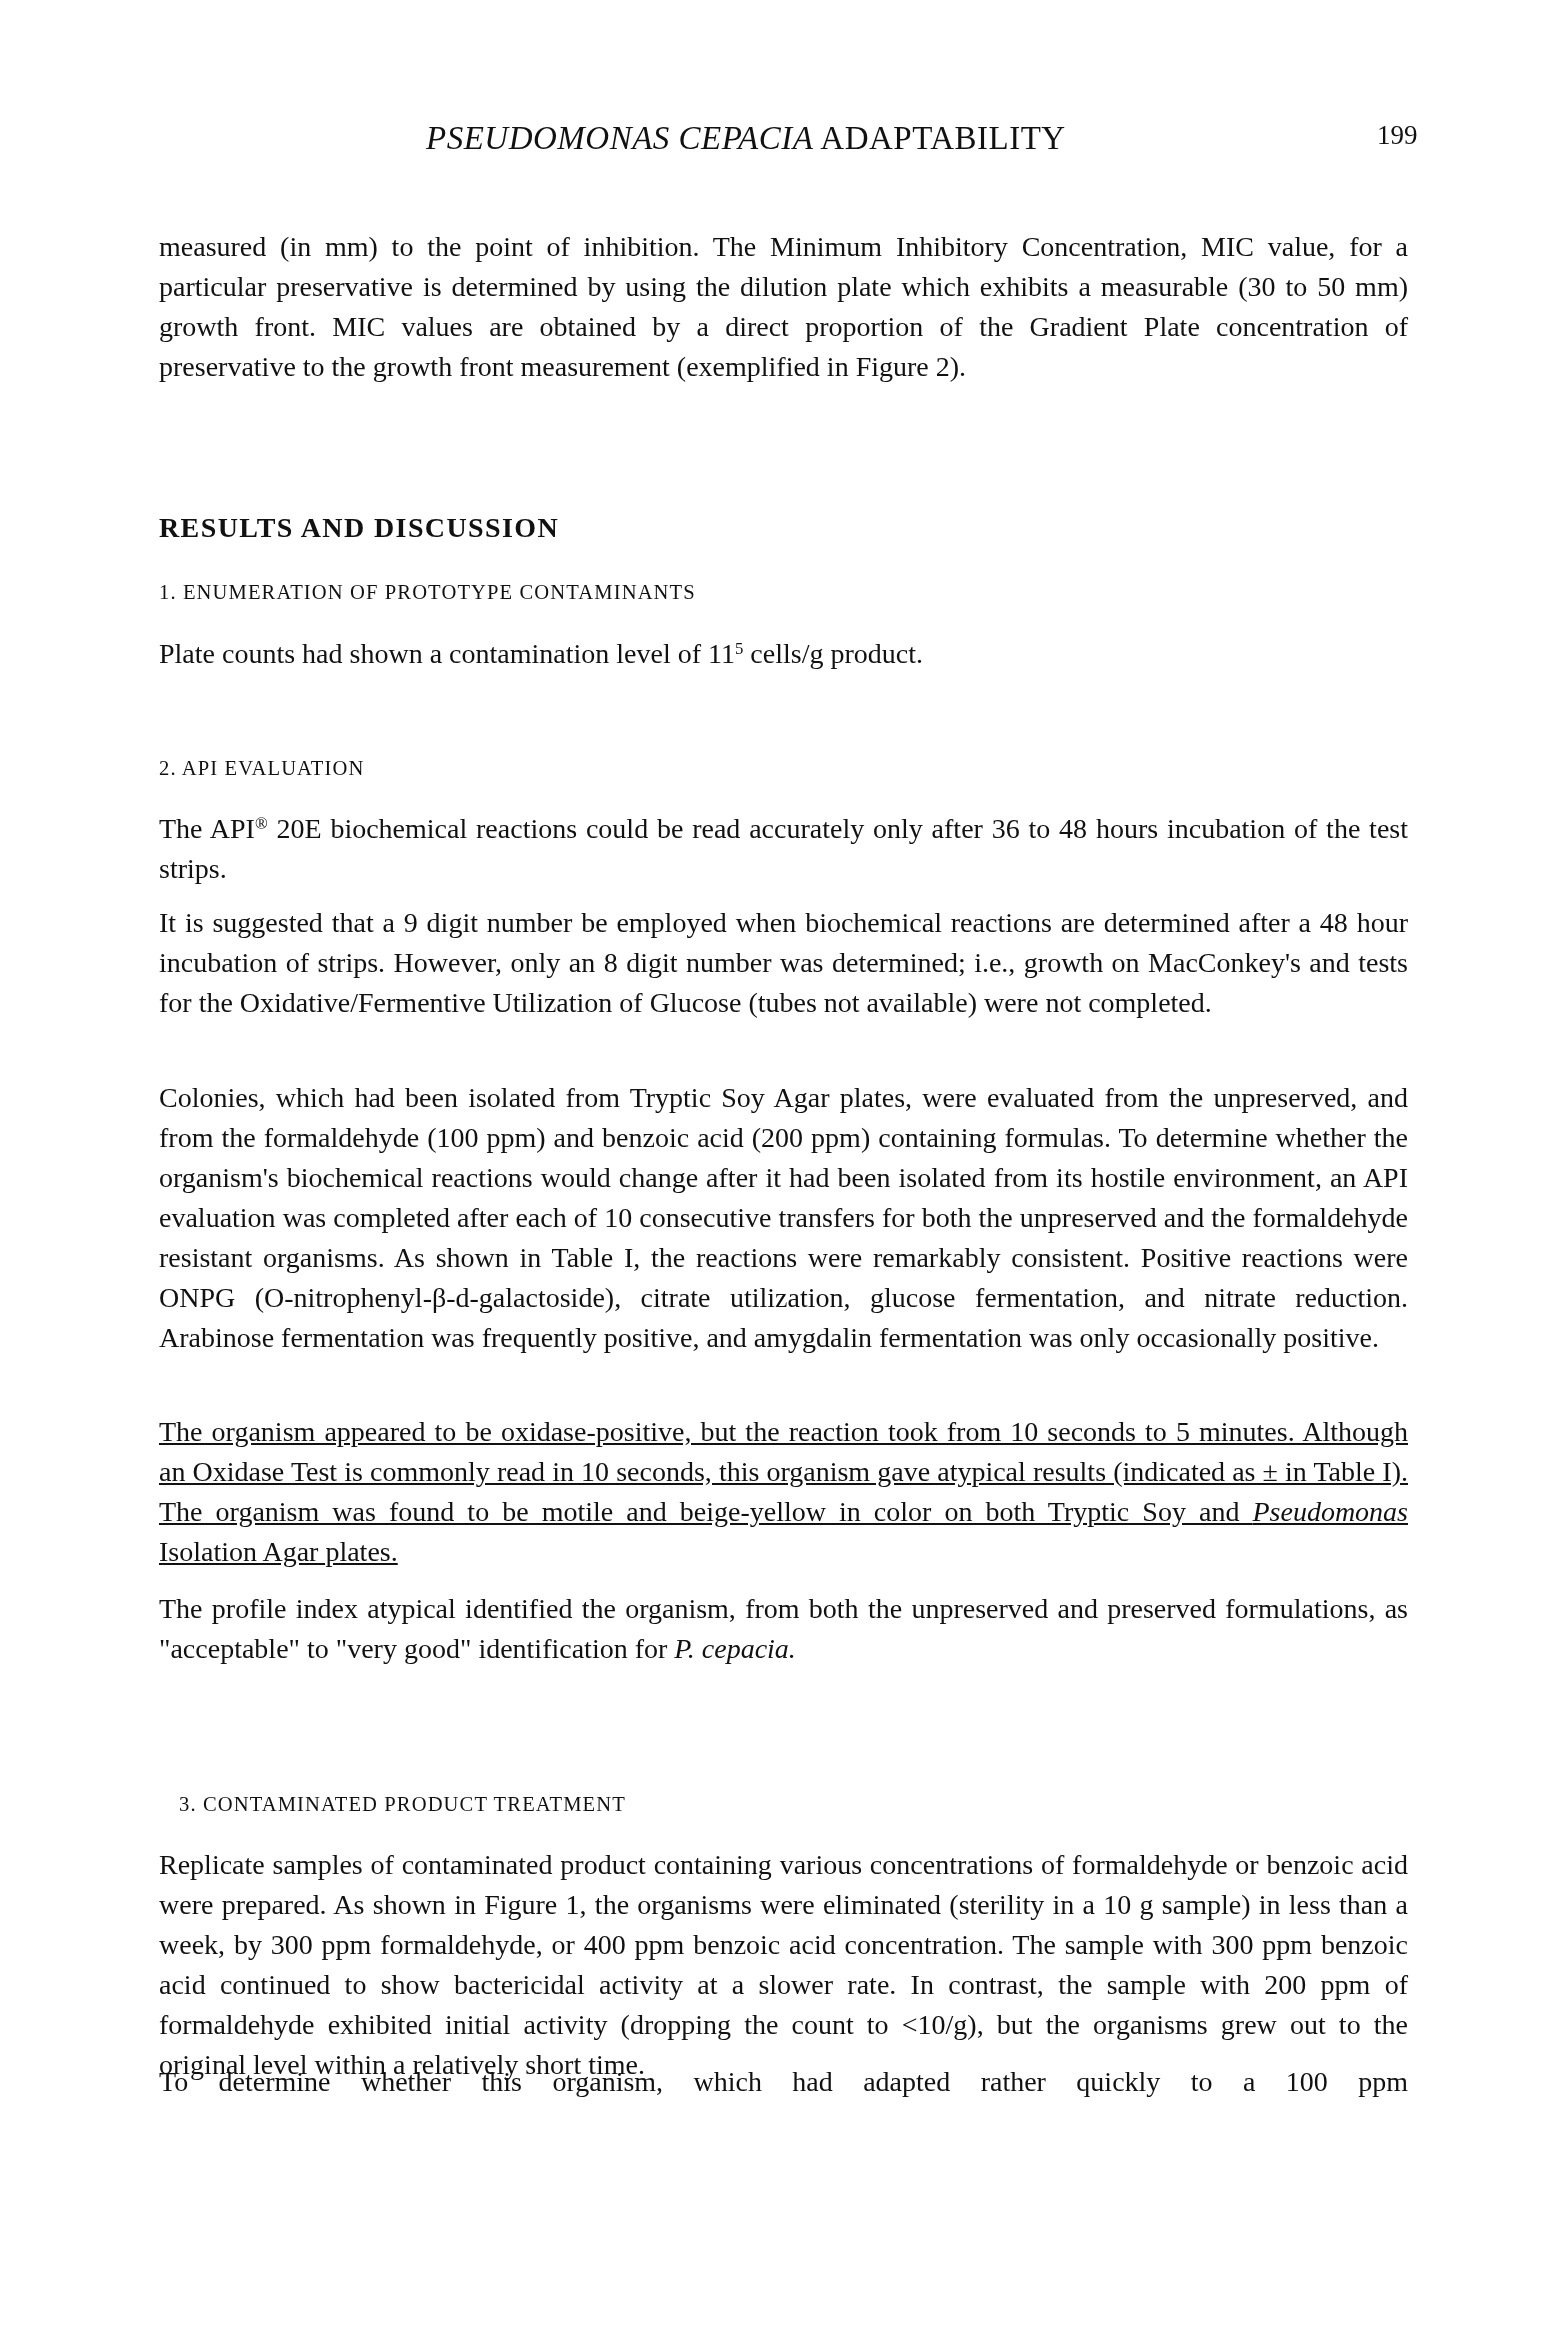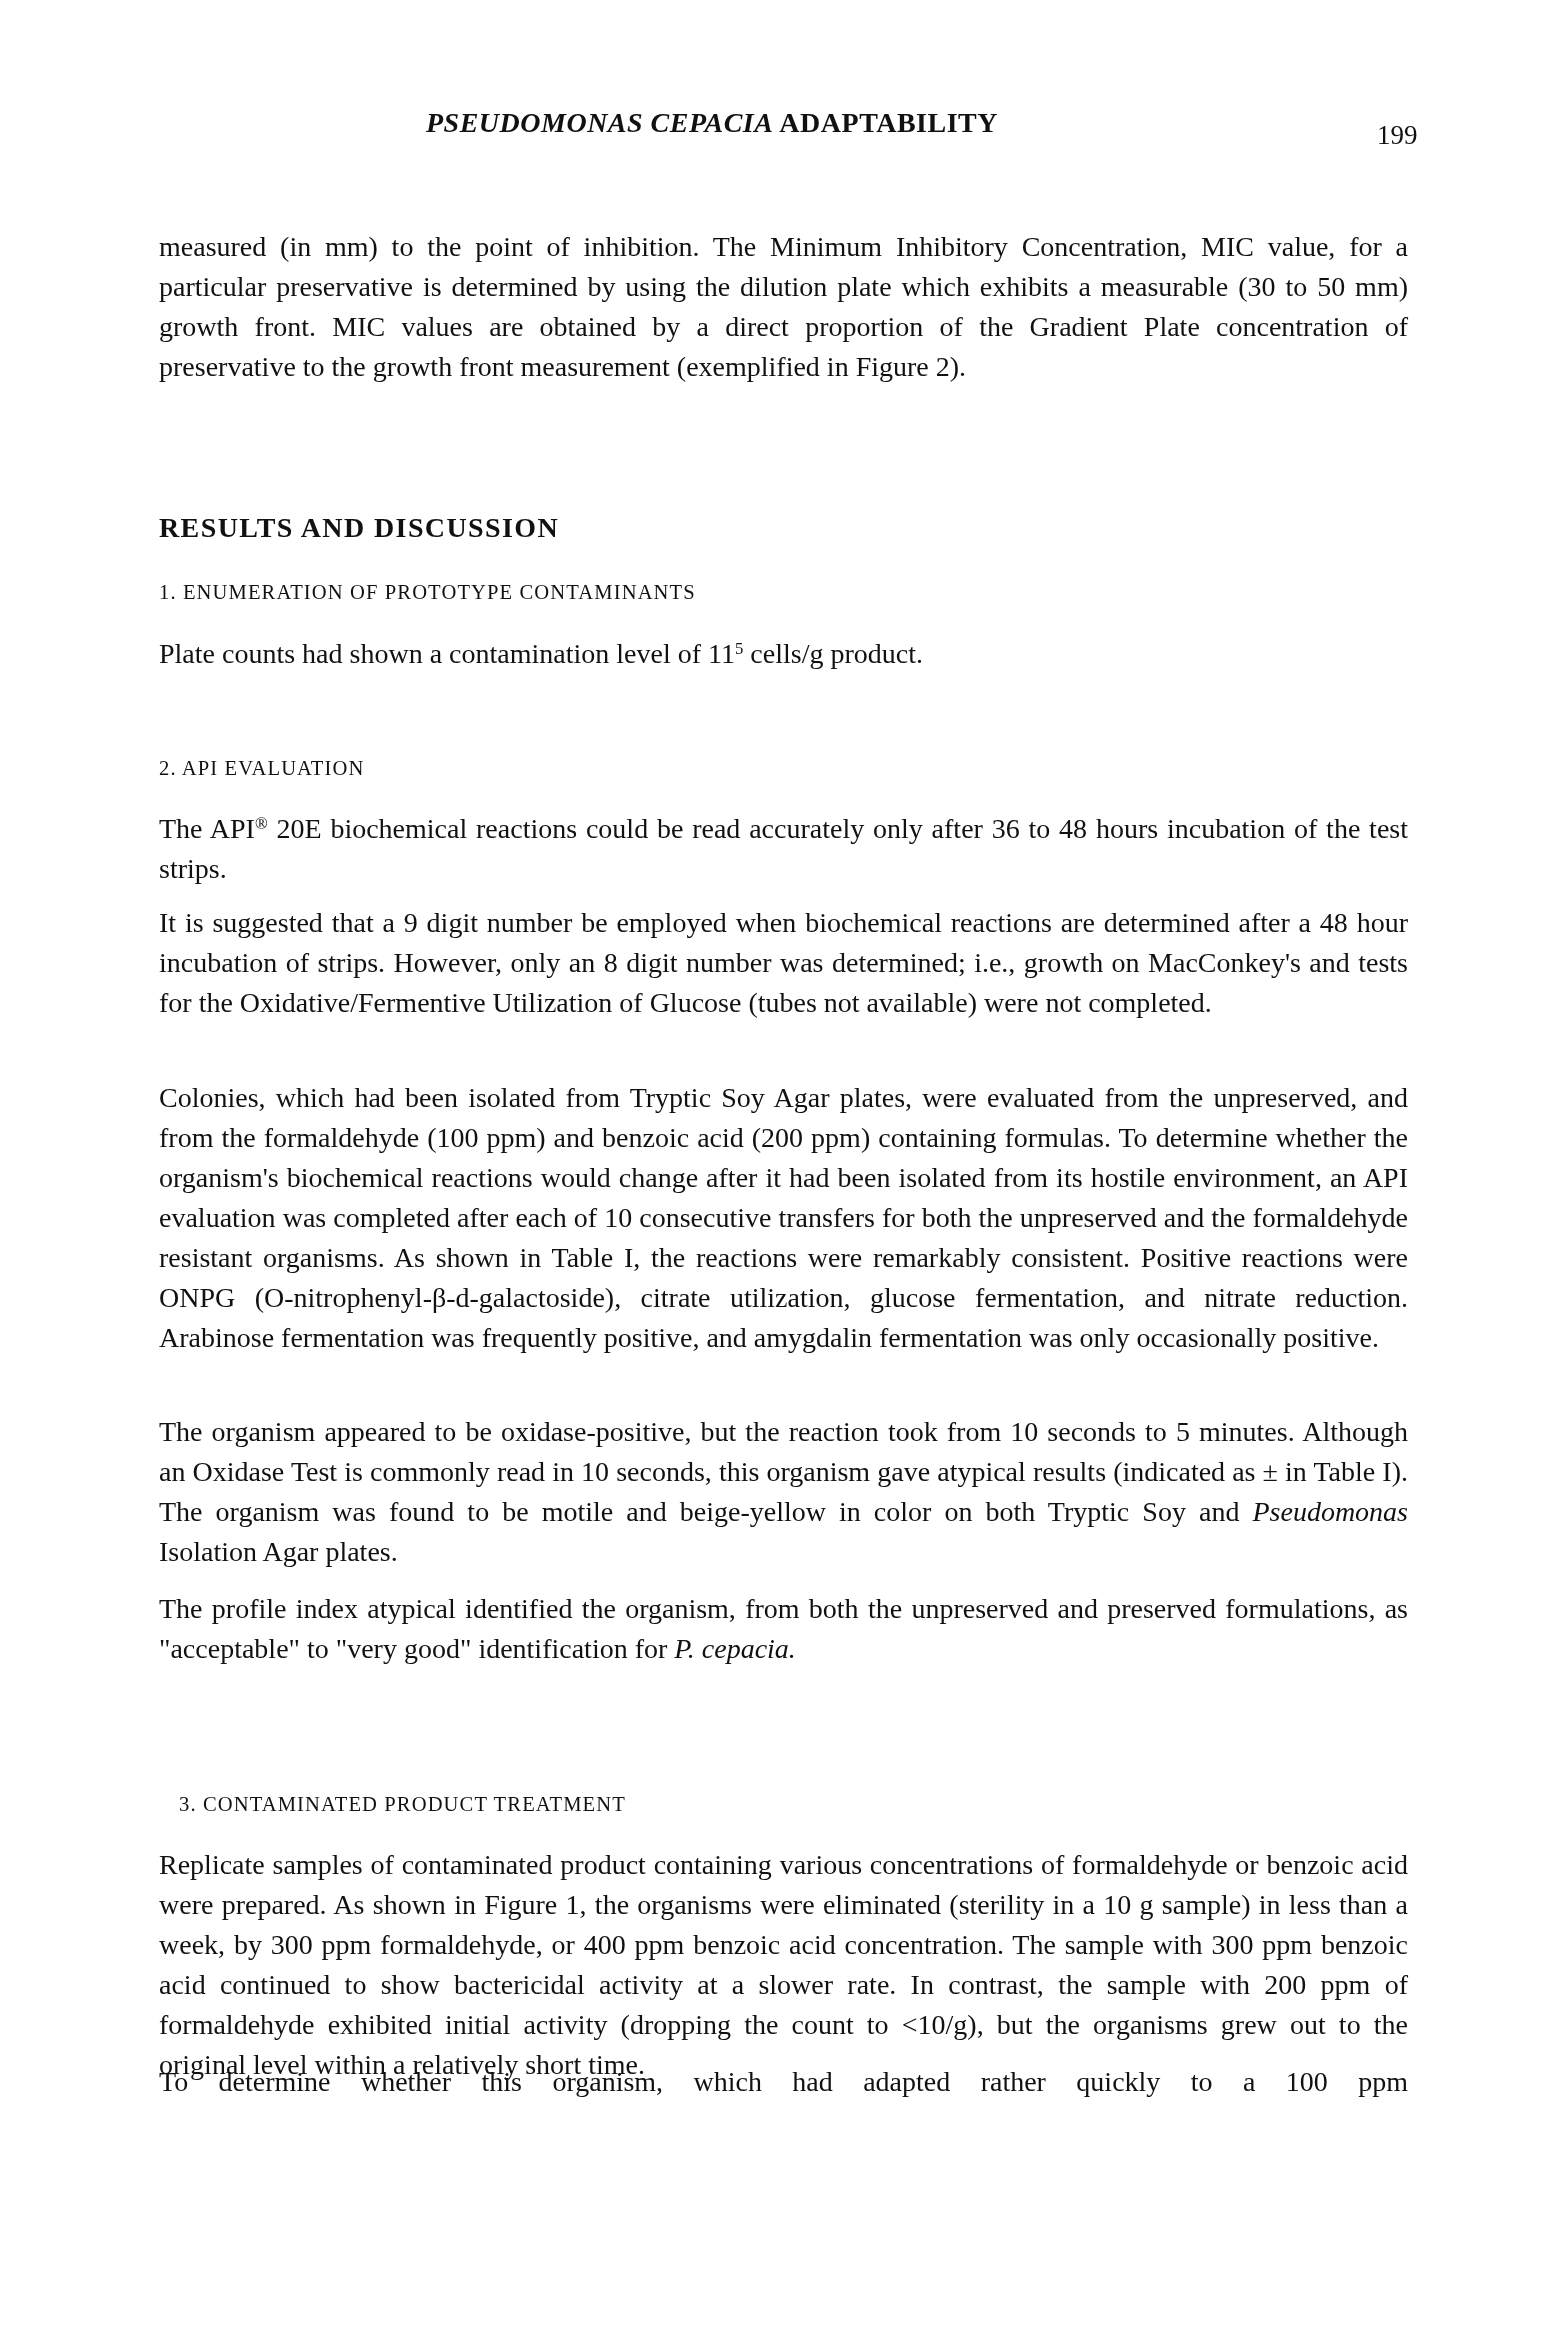--- a/index.html
+++ b/index.html
@@ -1,18 +1,18 @@
 <!DOCTYPE html>
 <html style="font-size:15px"><head>
 <meta charset="utf-8">
 <style>
   html, body { margin: 0; padding: 0; background: #ffffff; }
   body { width: 1563px; height: 2340px; position: relative; overflow: hidden; color: #111111;
          font-family: "Liberation Serif", "DejaVu Serif", serif; }
-  .running-head { position: absolute; top: 107px; left: 426px; font-size: 28px; letter-spacing: 0.5px; font-weight: bold; }
+  .running-head { position: absolute; top: 120px; left: 426px; font-size: 33px; letter-spacing: 0.5px; }
   .running-head .it { font-style: italic; }
   .page-number { position: absolute; top: 120px; left: 1377px; font-size: 27px; }
   .block { position: absolute; left: 159px; width: 1249px; font-size: 28px; line-height: 40px;
            text-align: justify; text-align-last: left; }
   .block p { margin: 0; }
   .h1 { position: absolute; left: 159px; font-size: 28px; font-weight: bold; letter-spacing: 1.4px; text-align: right; }
   .h2 { position: absolute; left: 159px; font-size: 20.6px; letter-spacing: 1.1px; }
   sup { font-size: 60%; line-height: 0; vertical-align: 0.55em; }
   .it { font-style: italic; }
 </style>
@@ -36,21 +36,21 @@
 <div class="h2" style="top:757px;">2. API EVALUATION</div>
 <div class="block" style="top:809px;">
   <p><span>The API</span><sup>®</sup><span> 20E biochemical reactions could be read accurately only after 36 to 48 hours incubation of the test strips.</span></p>
 </div>
 <div class="block" style="top:903px;">
   <p>It is suggested that a 9 digit number be employed when biochemical reactions are determined after a 48 hour incubation of strips. However, only an 8 digit number was determined; i.e., growth on MacConkey's and tests for the Oxidative/Fermentive Utilization of Glucose (tubes not available) were not completed.</p>
 </div>
 <div class="block" style="top:1078px;">
   <p>Colonies, which had been isolated from Tryptic Soy Agar plates, were evaluated from the unpreserved, and from the formaldehyde (100 ppm) and benzoic acid (200 ppm) containing formulas. To determine whether the organism's biochemical reactions would change after it had been isolated from its hostile environment, an API evaluation was completed after each of 10 consecutive transfers for both the unpreserved and the formaldehyde resistant organisms. As shown in Table I, the reactions were remarkably consistent. Positive reactions were ONPG (O-nitrophenyl-β-d-galactoside), citrate utilization, glucose fermentation, and nitrate reduction. Arabinose fermentation was frequently positive, and amygdalin fermentation was only occasionally positive.</p>
 </div>
-<div class="block" style="top:1412px;">
+<div class="block" style="top:1412px;text-decoration:underline;">
   <p><span>The organism appeared to be oxidase-positive, but the reaction took from 10 seconds to 5 minutes. Although an Oxidase Test is commonly read in 10 seconds, this organism gave atypical results (indicated as ± in Table I). The organism was found to be motile and beige-yellow in color on both Tryptic Soy and </span><span class="it">Pseudomonas</span><span> Isolation Agar plates.</span></p>
 </div>
 <div class="block" style="top:1589px;">
   <p><span>The profile index atypical identified the organism, from both the unpreserved and preserved formulations, as "acceptable" to "very good" identification for </span><span class="it">P. cepacia.</span><span></span></p>
 </div>
 
 <div class="h2" style="top:1793px;margin-left:20px;">3. CONTAMINATED PRODUCT TREATMENT</div>
 <div class="block" style="top:1845px;">
   <p>Replicate samples of contaminated product containing various concentrations of formaldehyde or benzoic acid were prepared. As shown in Figure 1, the organisms were eliminated (sterility in a 10 g sample) in less than a week, by 300 ppm formaldehyde, or 400 ppm benzoic acid concentration. The sample with 300 ppm benzoic acid continued to show bactericidal activity at a slower rate. In contrast, the sample with 200 ppm of formaldehyde exhibited initial activity (dropping the count to &lt;10/g), but the organisms grew out to the original level within a relatively short time.</p>
 </div>

